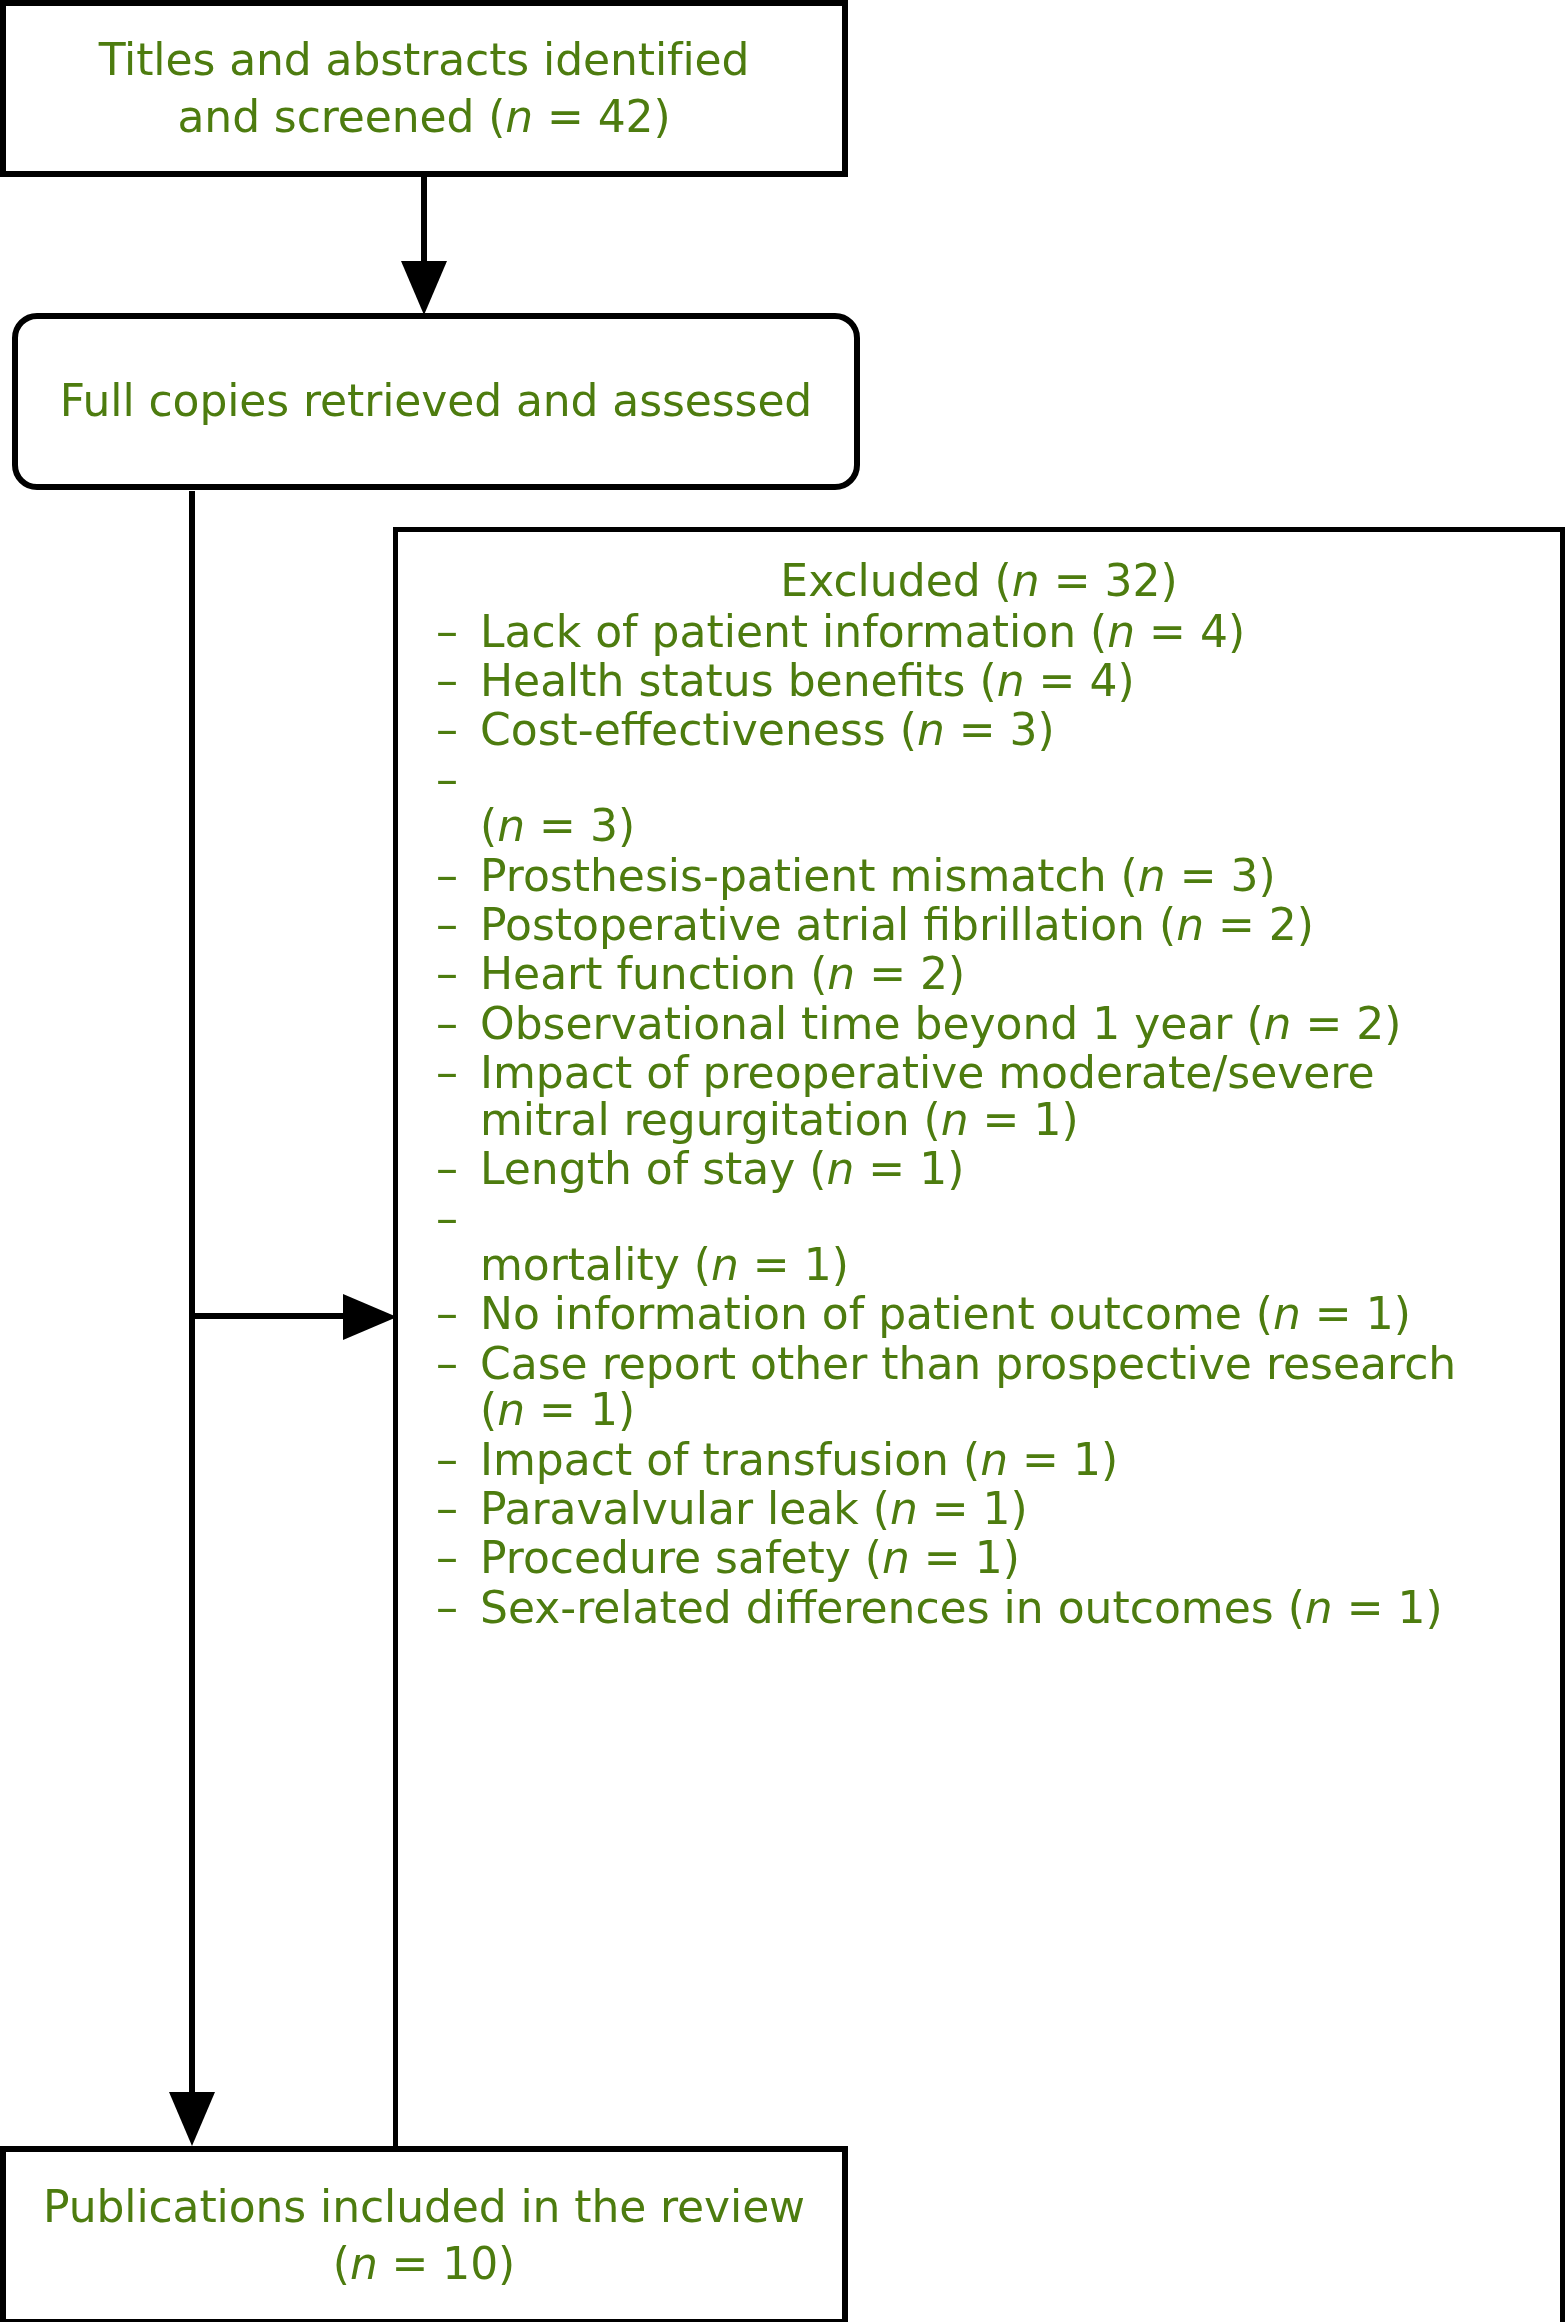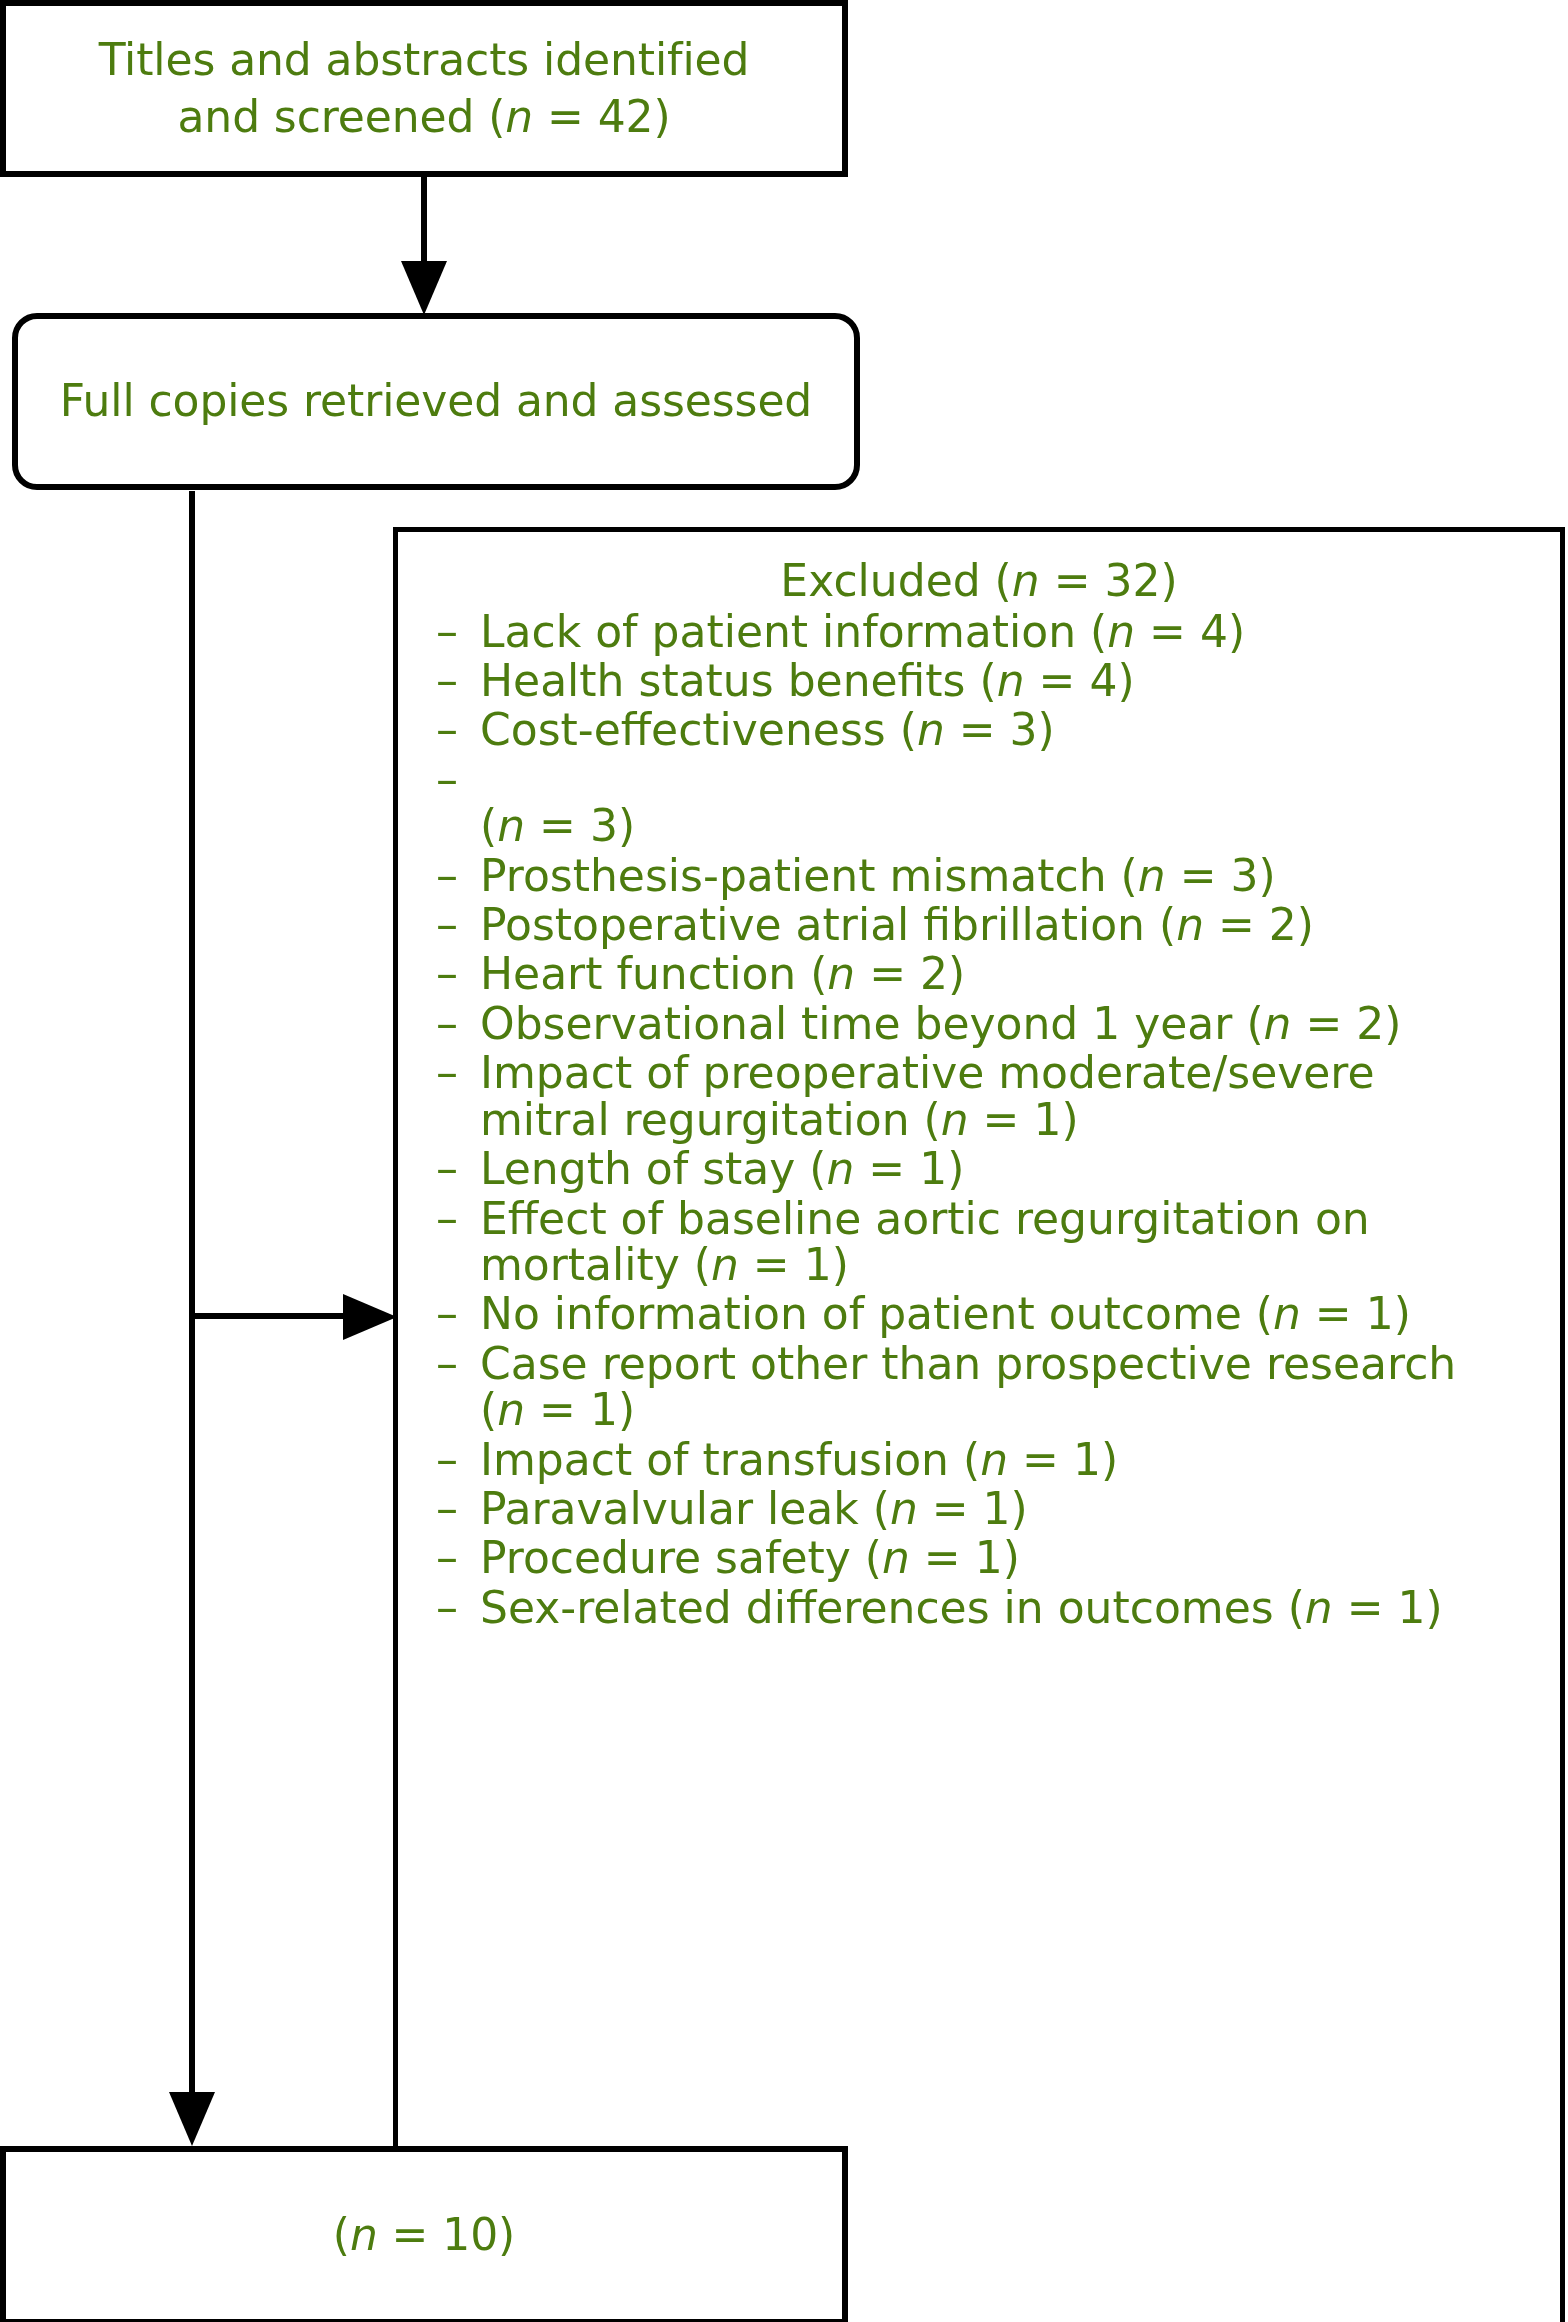--- a/index.html
+++ b/index.html
@@ -207,21 +207,21 @@
 
       <li class="excl-item">
         <span class="excl-dash">–</span><span>Impact of preoperative moderate/severe</span><br><span>mitral regurgitation (</span><span class="ital">n</span><span> = 1)</span>
       </li>
 
       <li class="excl-item">
         <span class="excl-dash">–</span><span>Length of stay (</span><span class="ital">n</span><span> = 1)</span>
       </li>
 
       <li class="excl-item">
-        <span class="excl-dash">–</span><span>Effect of baseline aortic regurgitation on</span><br><span>mortality (</span><span class="ital">n</span><span> = 1)</span>
+        <span class="excl-dash">–</span><br><span>mortality (</span><span class="ital">n</span><span> = 1)</span>
       </li>
 
       <li class="excl-item">
         <span class="excl-dash">–</span><span>No information of patient outcome (</span><span class="ital">n</span><span> = 1)</span>
       </li>
 
       <li class="excl-item">
         <span class="excl-dash">–</span><span>Case report other than prospective research</span><br><span>(</span><span class="ital">n</span><span> = 1)</span>
       </li>
 
@@ -238,17 +238,18 @@
       </li>
 
       <li class="excl-item">
         <span class="excl-dash">–</span><span>Sex-related differences in outcomes (</span><span class="ital">n</span><span> = 1)</span>
       </li>
 
     </ul>
   </div>
 
   <div class="box" id="box-included">
+    <span class="box-line">Publications included in the review</span>
     <span class="box-line"><span>(</span><span class="ital">n</span><span> = 10)</span></span>
   </div>
 
 </div>
 
 
 </body></html>

